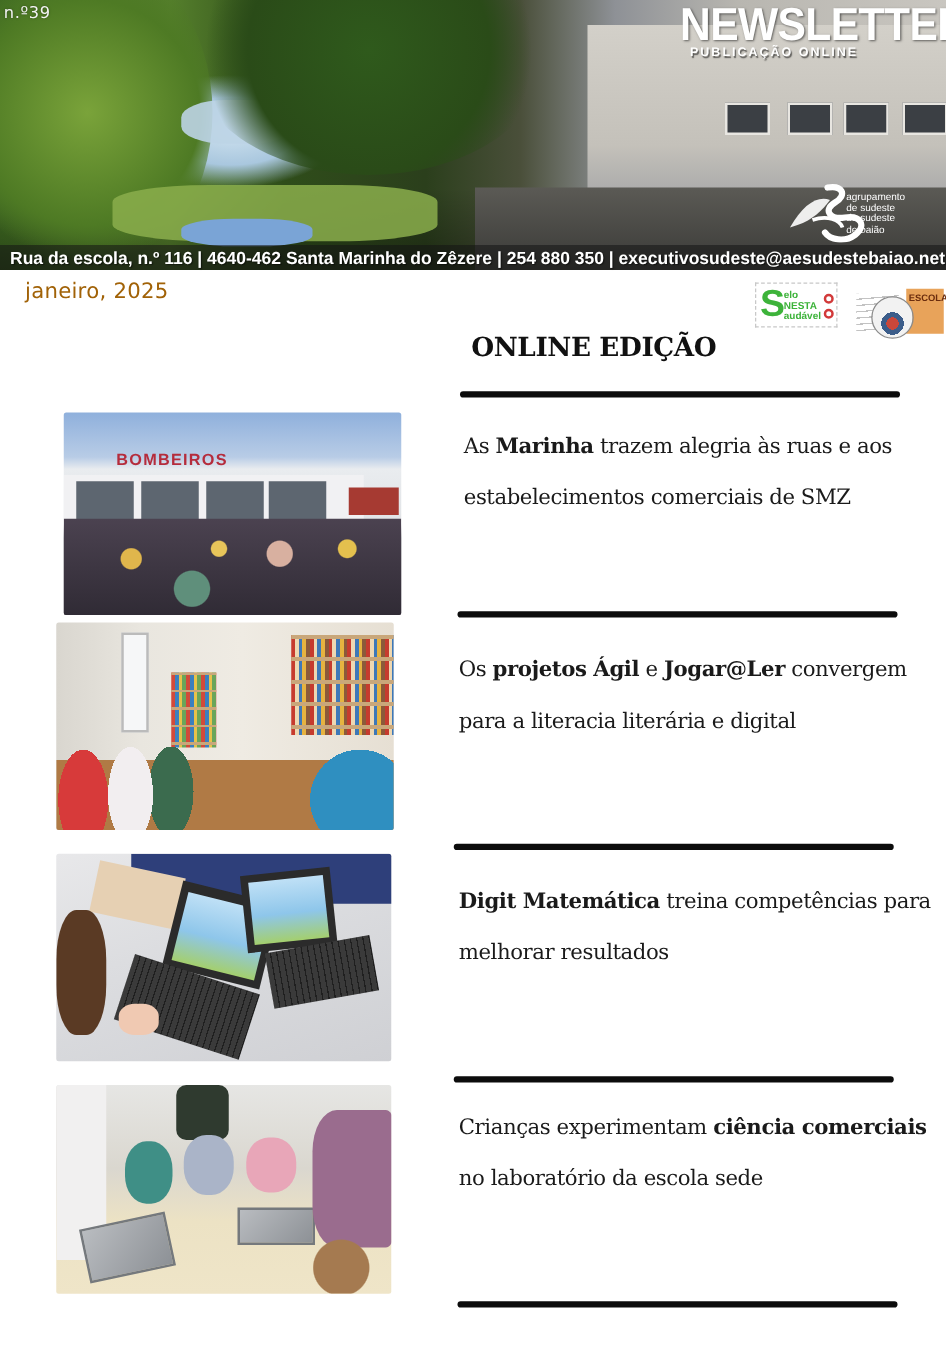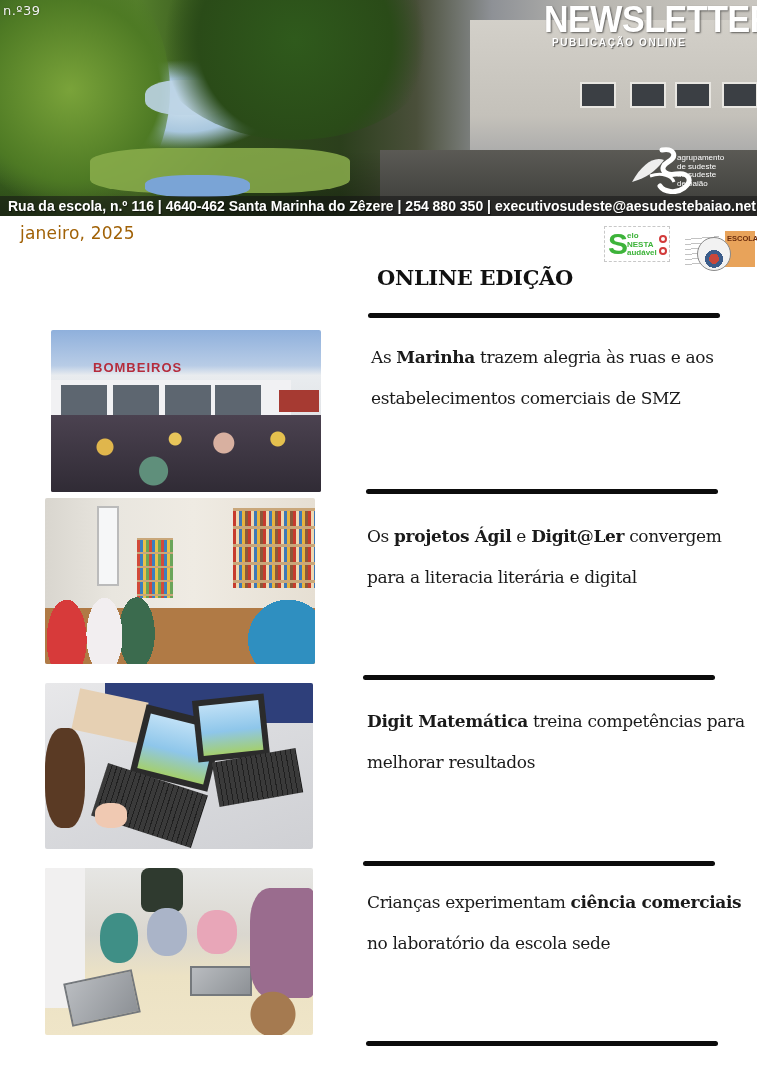--- a/index.html
+++ b/index.html
@@ -206,21 +206,21 @@
 <div class="story" style="left:371px;top:337px;width:370px;"><span>As </span><b>Marinha</b><span> trazem alegria às ruas e aos estabelecimentos comerciais de SMZ</span></div>
 <div class="rule" style="left:366px;top:489px;width:352px;"></div>
 
 <div class="thumb p2" style="left:45px;top:498px;width:270px;height:166px;">
   <div class="window"></div>
   <div class="shelf1"></div>
   <div class="shelf2"></div>
   <div class="floor"></div>
   <div class="kids"></div>
 </div>
-<div class="story" style="left:367px;top:516px;width:380px;"><span>Os </span><b>projetos Ágil</b><span> e </span><b>Digit@Ler</b><span> convergem para a literacia literária e digital</span></div>
+<div class="story" style="left:367px;top:516px;width:380px;"><span>Os </span><b>projetos Ágil</b><span> e </span><b>Jogar@Ler</b><span> convergem para a literacia literária e digital</span></div>
 <div class="rule" style="left:363px;top:675px;width:352px;"></div>
 
 <div class="thumb p3" style="left:45px;top:683px;width:268px;height:166px;">
   <div class="bluewall"></div>
   <div class="gold" style="left:30px;top:12px;width:70px;height:42px;transform:rotate(12deg);"></div>
   <div class="laptop" style="left:92px;top:30px;width:80px;height:70px;transform:rotate(14deg);"></div>
   <div class="screen" style="left:98px;top:38px;width:68px;height:56px;transform:rotate(14deg);"></div>
   <div class="laptop" style="left:150px;top:14px;width:72px;height:62px;transform:rotate(-6deg);"></div>
   <div class="screen" style="left:156px;top:20px;width:60px;height:50px;transform:rotate(-6deg);"></div>
   <div class="kb" style="left:52px;top:95px;width:105px;height:55px;transform:rotate(18deg);"></div>

